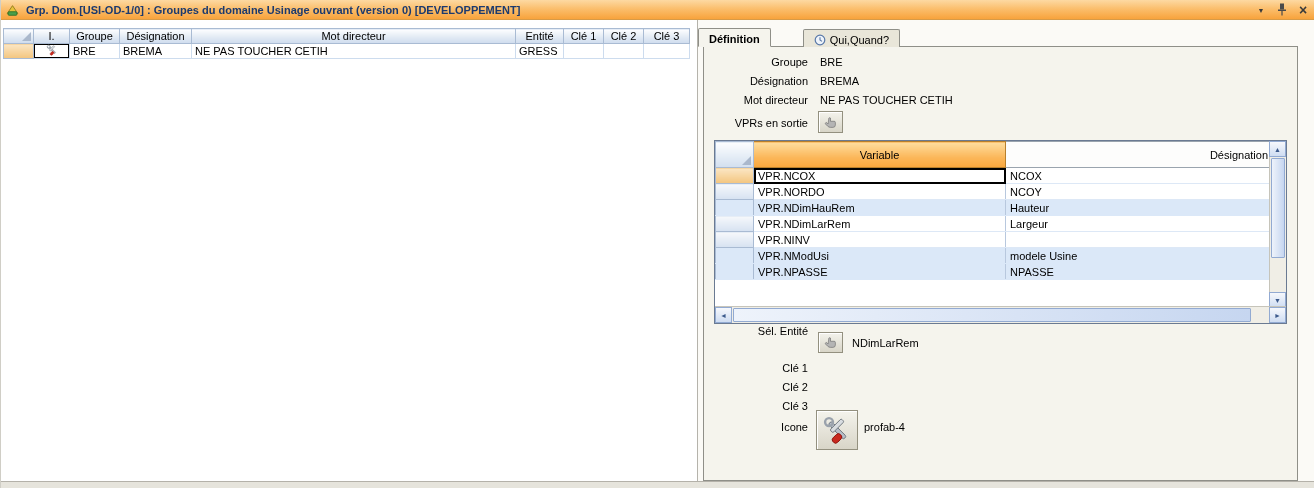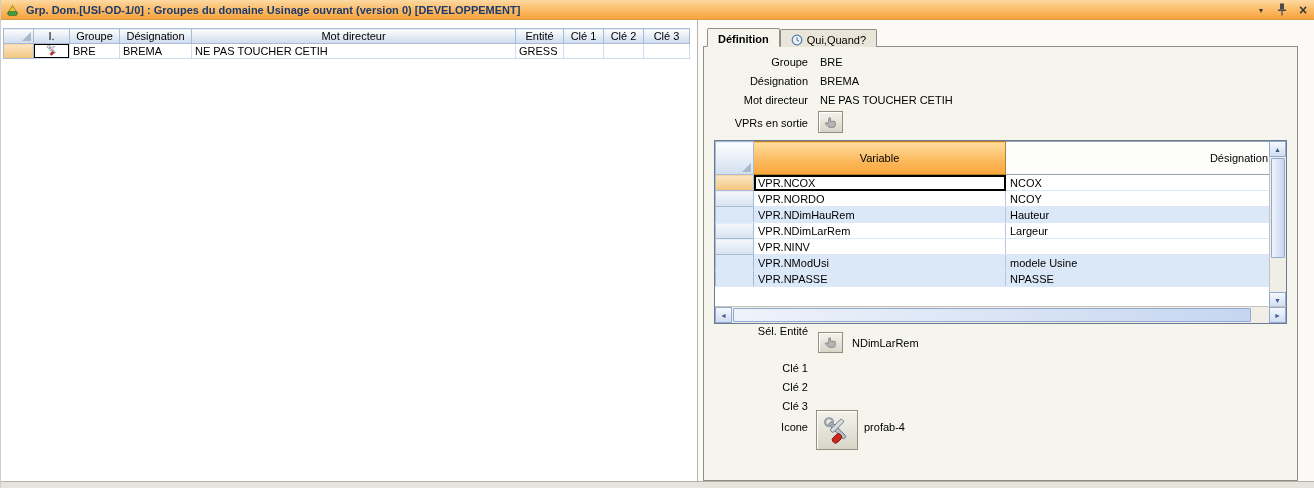--- a/index.html
+++ b/index.html
@@ -34,40 +34,40 @@
   .lgrid td.sel { background:linear-gradient(180deg,#f6f8fb,#d6e2f1); border:1px solid #a9bbd3; }
   .lgrid td.sel.cur { background:linear-gradient(180deg,#fbe6c4,#f5c largo); }
   .lgrid td.sel.cur { background:linear-gradient(180deg,#fbe6c4,#f3c57e); }
   .lgrid td.icell { text-align:center; padding:0; }
   .lgrid td.icell.focus { box-shadow:inset 0 0 0 1px #000; }
   .corner { position:relative; }
   .corner .tri { position:absolute; right:2px; bottom:2px; width:0; height:0;
     border-left:9px solid transparent; border-bottom:9px solid #aab8cc; }
 
   
-  .tabs { position:absolute; left:9px; top:8px; height:19px; display:flex; z-index:3; }
+  .tabs { position:absolute; left:0; top:8px; height:19px; display:flex; z-index:3;gap:32px; }
   .tab { height:18px; margin-top:1px; padding:2px 10px 0; background:#e9e6d9;
     border:1px solid #8f8f88; border-bottom:none; border-radius:2px 2px 0 0;
     display:flex; align-items:center; gap:4px; cursor:default; }
   .tab.active { height:19px; margin-top:0; background:#f5f4ed; font-weight:bold; border-bottom:1px solid #f5f4ed; }
   .panel { position:absolute; left:5px; top:26px; width:595px; height:435px;
     background:#f5f4ed; border:1px solid #8f8f88; }
 
   .flabel { position:absolute; left:0; width:104px; text-align:right; white-space:nowrap; }
   .fvalue { position:absolute; left:116px; white-space:nowrap; }
 
   .btn { position:absolute; display:flex; align-items:center; justify-content:center;
     background:linear-gradient(180deg,#f4f3ec,#d8d5c8); border:1px solid #93907f;
     box-shadow:inset 1px 1px 0 #ffffff; cursor:default; }
 
   
   .vgrid { position:absolute; left:10px; top:93px; width:573px; height:184px;
     background:#ffffff; border:1px solid #6a7a92; overflow:hidden; }
   .vtab { position:absolute; left:0; top:0; width:556px; border-collapse:collapse; table-layout:fixed; }
-  .vtab th { height:33px; font-weight:normal; font-size:11px; padding:0 3px; overflow:hidden; white-space:nowrap; }
+  .vtab th { height:26px; font-weight:normal; font-size:11px; padding:0 3px; overflow:hidden; white-space:nowrap; }
   .vtab td { height:16px; padding:0 4px; overflow:hidden; white-space:nowrap; background:#ffffff;
     border-bottom:1px solid #dde8f6; }
   .vtab tr.alt td { background:#dbe8f8; border-bottom:1px solid #dbe8f8; }
   .vtab th.vcorner { background:linear-gradient(180deg,#fdfeff,#d2dfef); border:1px solid #a9bbd3; }
   .vtab th.vh-var { background:linear-gradient(180deg,#fede9f 0%,#fbb75a 60%,#f9a73d 100%);
     border:1px solid #b8802c; text-align:center; }
   .vtab th.vh-des { background:#fdfdfc; border:1px solid #9aa4ae; text-align:right; }
   .vtab td.vsel { background:linear-gradient(180deg,#f6f8fb,#d6e2f1); border:1px solid #a9bbd3; }
   .vtab tr.cur td.vsel { background:linear-gradient(180deg,#fbe6c4,#f3c57e); }
   .vtab td.vvar { border-right:1px solid #b8c8de; }

